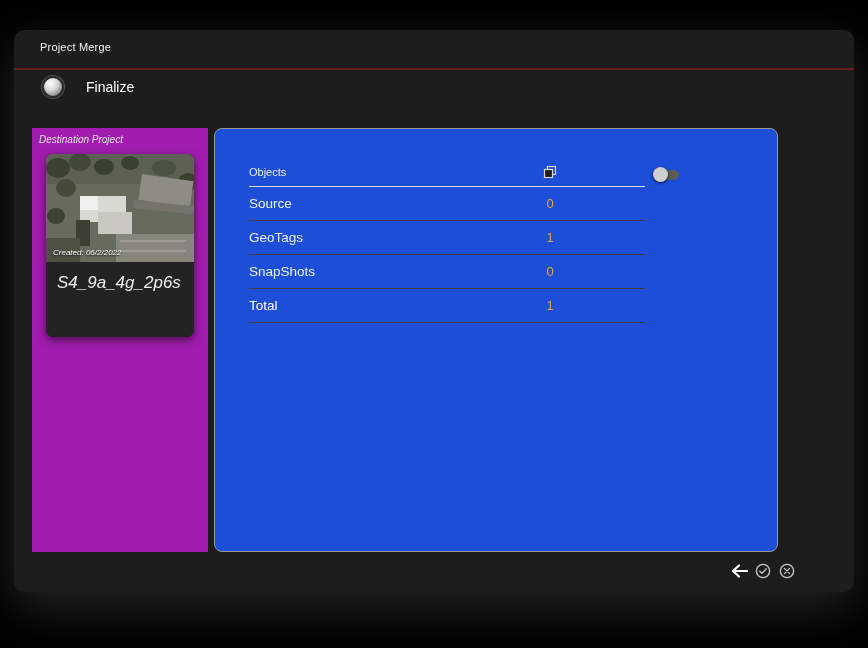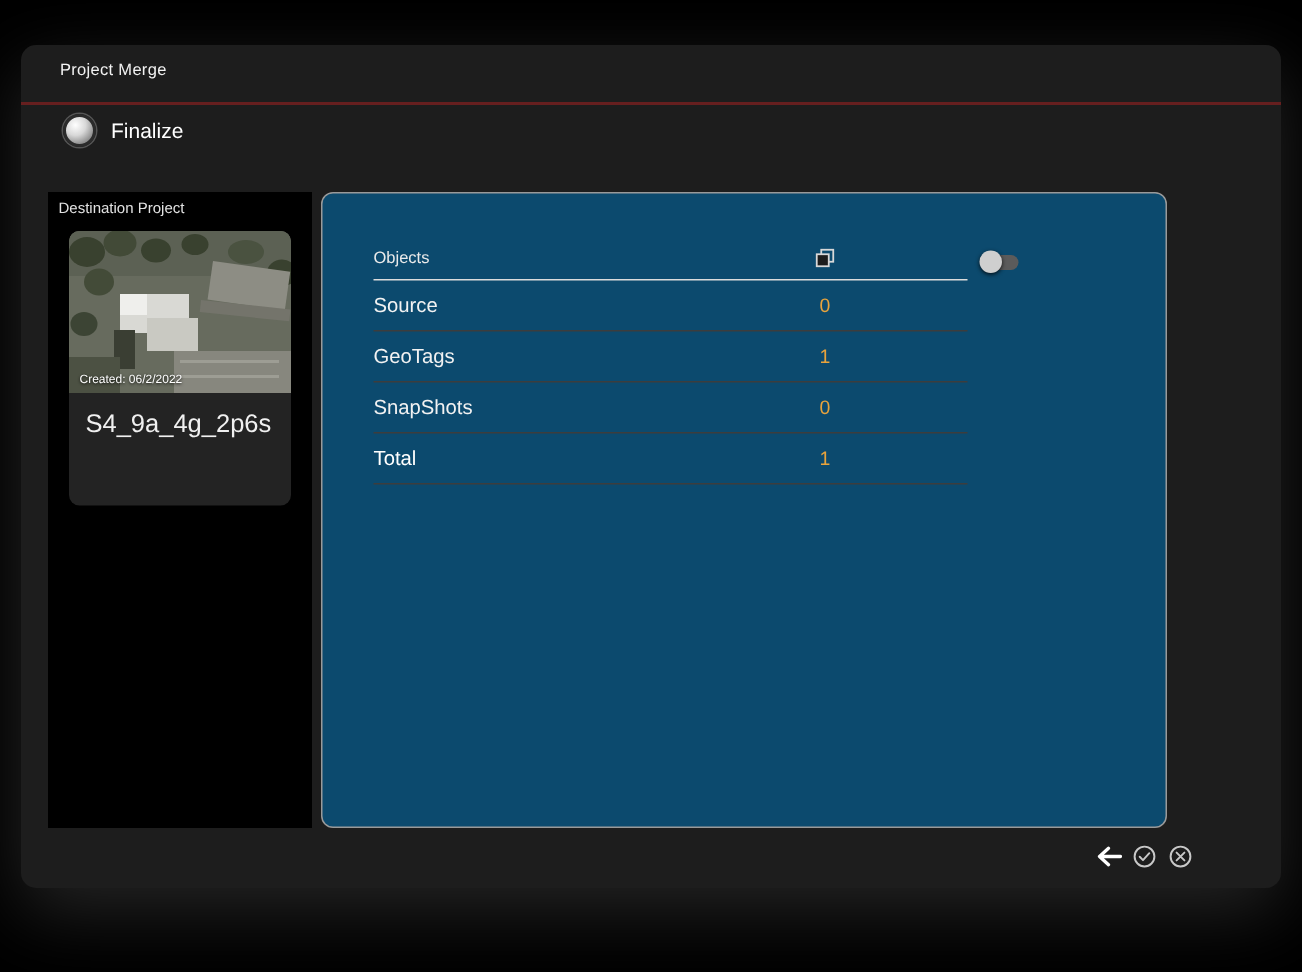--- a/index.html
+++ b/index.html
@@ -21,35 +21,36 @@
   .page-title {
     position: absolute; left: 26px; top: 11px;
     font-size: 11px; color: #f2f2f2; letter-spacing: 0.2px;
   }
   .red-divider {
     position: absolute; left: 0; top: 38px;
     width: 100%; height: 2px; background: #661f1f;
   }
   .finalize-row {
     position: absolute; left: 28px; top: 46px;
-    display: flex; align-items: center; gap: 10px;
+    display: flex; align-items: center; gap: 22px;
   }
   .orb {
     width: 22px; height: 22px; border-radius: 50%;
     background: radial-gradient(circle at 35% 30%, #ffffff 0%, #d8d8d8 40%, #8f8f8f 75%, #5c5c5c 100%);
     border: 2px solid #2b2b2b;
     box-shadow: 0 0 0 1px #555;
   }
   .finalize-label { color: #ffffff; font-size: 14px; }
 
   
   .dest-panel {
     position: absolute; left: 18px; top: 98px;
     width: 176px; height: 424px;
-    background: #000000;
+    background: #a21caf;
+    font-style: italic;
   }
   .dest-label {
     padding: 6px 0 0 7px;
     font-size: 10px; color: #e2e2e2;
   }
   .project-card {
     margin: 9px 0 0 14px;
     width: 148px;
     background: #232323;
     border-radius: 7px;
@@ -67,21 +68,21 @@
     padding: 11px 11px 44px 11px;
     font-size: 17px; color: #f0f0f0;
   }
 
   
   .main-panel {
     position: absolute; left: 200px; top: 98px;
     width: 564px; height: 424px;
     border: 1px solid #9a9a9a;
     border-radius: 8px;
-    background: #0c4a6e;
+    background: #1d4ed8;
   }
   .objects-table {
     position: absolute; left: 34px; top: 28px; width: 396px;
   }
   .t-header {
     display: flex; align-items: center;
     height: 30px;
     padding-right: 84px;
     border-bottom: 1px solid #dcdcdc;
   }

